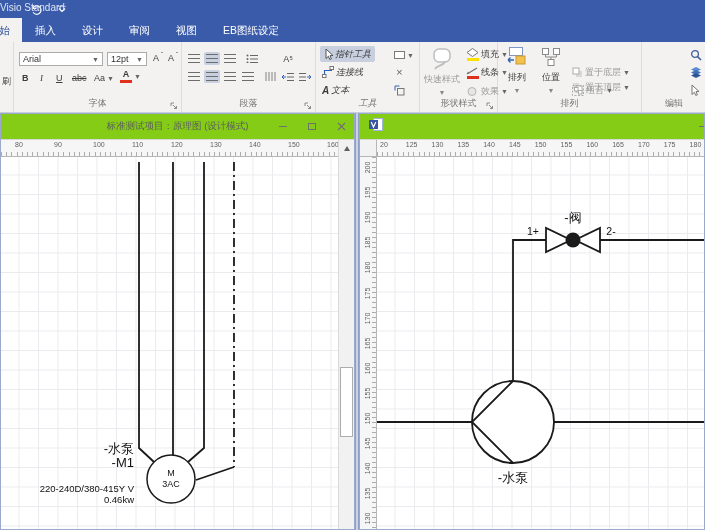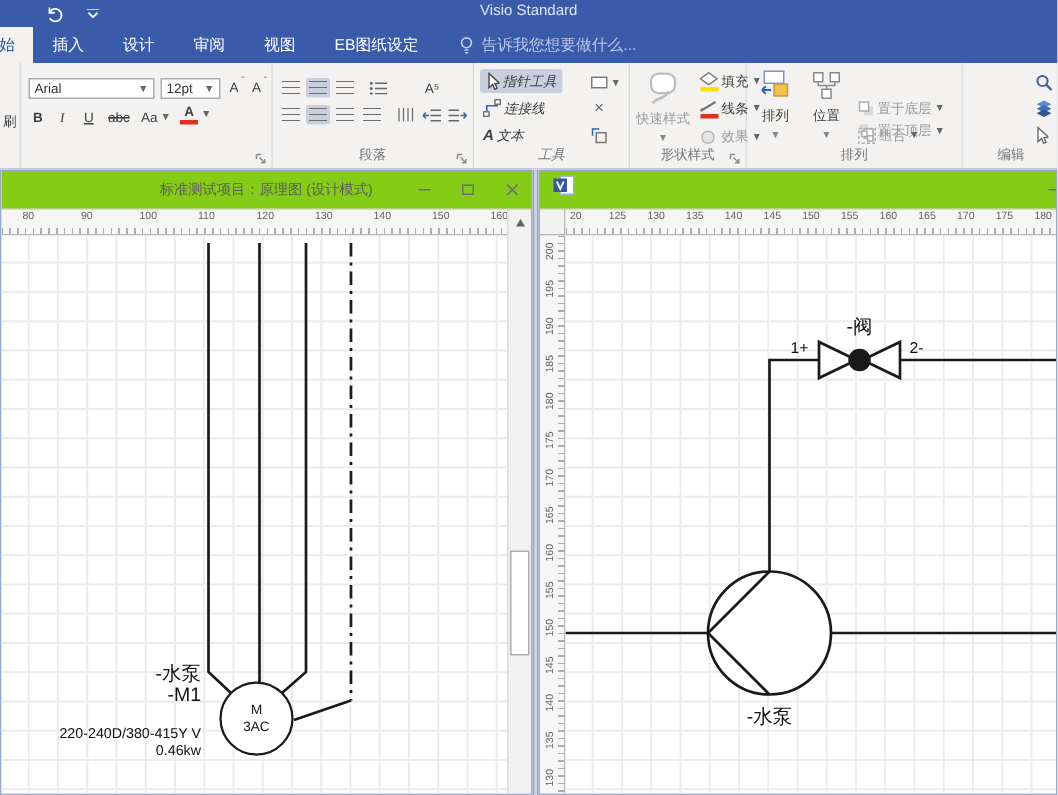--- a/index.html
+++ b/index.html
@@ -3,21 +3,21 @@
 <meta charset="utf-8">
 <style>
   * { margin:0; padding:0; box-sizing:border-box; }
   html,body { width:705px; height:530px; overflow:hidden; }
   body { font-family:"Liberation Sans","DejaVu Sans",sans-serif; background:#E7E7E7; position:relative; }
 
   
   .titlebar { height:18px; background:#3A5BA9; position:relative; color:#E9EDF8; }
   .qat { position:absolute; left:28px; top:1px; display:flex; gap:10px; align-items:center; height:16px; }
   .qat .qbtn { display:inline-flex; align-items:center; justify-content:center; width:16px; height:16px; }
-  .app-title { position:absolute; left:0; right:0; top:2px; text-align:center; font-size:10px; color:#DDE4F5; }
+  .app-title { position:absolute; left:0; right:0; top:2px; text-align:left; font-size:10px; color:#DDE4F5; }
 
   
   .tabbar { height:24px; background:#3A5BA9; display:flex; align-items:stretch; color:#FFFFFF; }
   .tab { font-size:10.5px; line-height:24px; padding:0 13px; white-space:nowrap; cursor:default; }
   .tab-active-partial { width:22px; background:#F3F2F1; color:#2E5398; overflow:hidden; }
   .tab-active-partial .tab { padding:0; margin-left:-11px; color:#2E5398; }
   .tellme { display:flex; align-items:center; gap:5px; margin-left:14px; color:#BAC6E8; font-size:10.5px; white-space:nowrap; }
 
   
   .ribbon { height:71px; background:#F3F2F1; position:relative; border-bottom:1px solid #C5CCDA; overflow:hidden; font-size:9px; color:#3d3d3d; }
@@ -99,27 +99,20 @@
   <div class="tab-active-partial">
     <span class="tab">开始</span>
   </div>
   <div id="tab-strip" style="display:flex;">
       <span class="tab">插入</span>
       <span class="tab">设计</span>
       <span class="tab">审阅</span>
       <span class="tab">视图</span>
       <span class="tab">EB图纸设定</span>
     </div>
-  <div class="tellme">
-    <svg width="10" height="13">
-      <circle cx="5" cy="4.5" r="3.3" fill="none" stroke="#C2CDEA" stroke-width="1.1"></circle>
-      <path d="M3.6,9.3 h2.8 M4,11.2 h2" stroke="#C2CDEA" stroke-width="1"></path>
-    </svg>
-    <span>告诉我您想要做什么...</span>
-  </div>
 </div>
 
 <div class="ribbon">
 
   <div class="rgroup" style="left:0;width:14px;">
     <span style="position:absolute;left:2px;top:33px;font-size:9px;color:#3d3d3d;">刷</span>
   </div>
 
   <div class="rgroup" style="left:14px;width:168px;">
     <div class="combo" style="left:5px;top:10px;width:84px;height:14px;">
@@ -147,20 +140,21 @@
       <span>Aa</span>
         <span class="caret">▼</span>
       </span>
     <span class="mini" style="left:104px;top:27px;">
       <span style="display:flex;flex-direction:column;align-items:center;">
         <span class="bfont">A</span>
         <span class="accentbar" style="background:#E0301E;"></span>
       </span>
         <span class="caret">▼</span>
       </span>
+    <div class="glabel">字体</div>
     <svg class="launcher">
       <path d="M1,1 H4 M1,1 V4" stroke="#8a8a8a" fill="none"></path>
         <path d="M3,3 L6.5,6.5 M6.5,4 V6.5 H4" stroke="#8a8a8a" fill="none"></path>
       </svg>
   </div>
 
   <div class="rgroup" style="left:182px;width:134px;">
     <span class="ibtn" style="left:4px;top:10px;">
         <span class="bar-ic"></span>
       </span>

